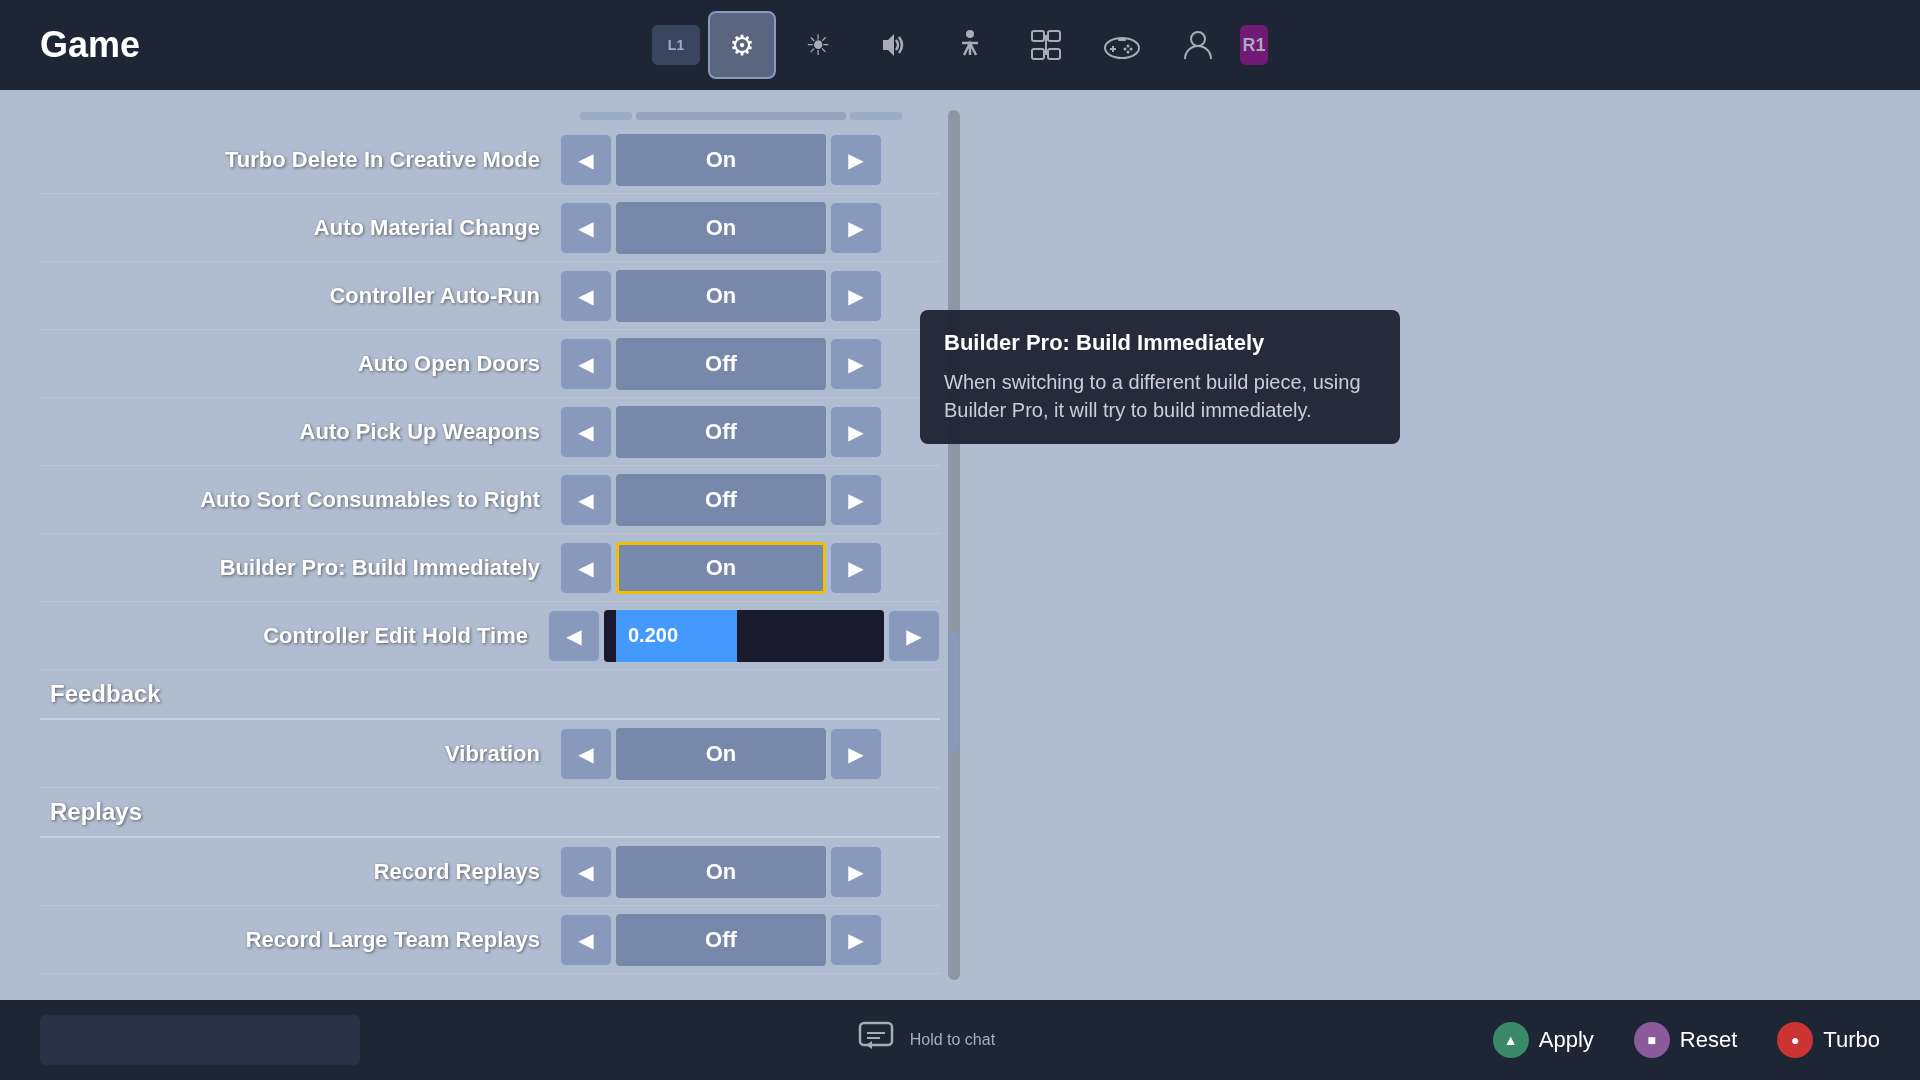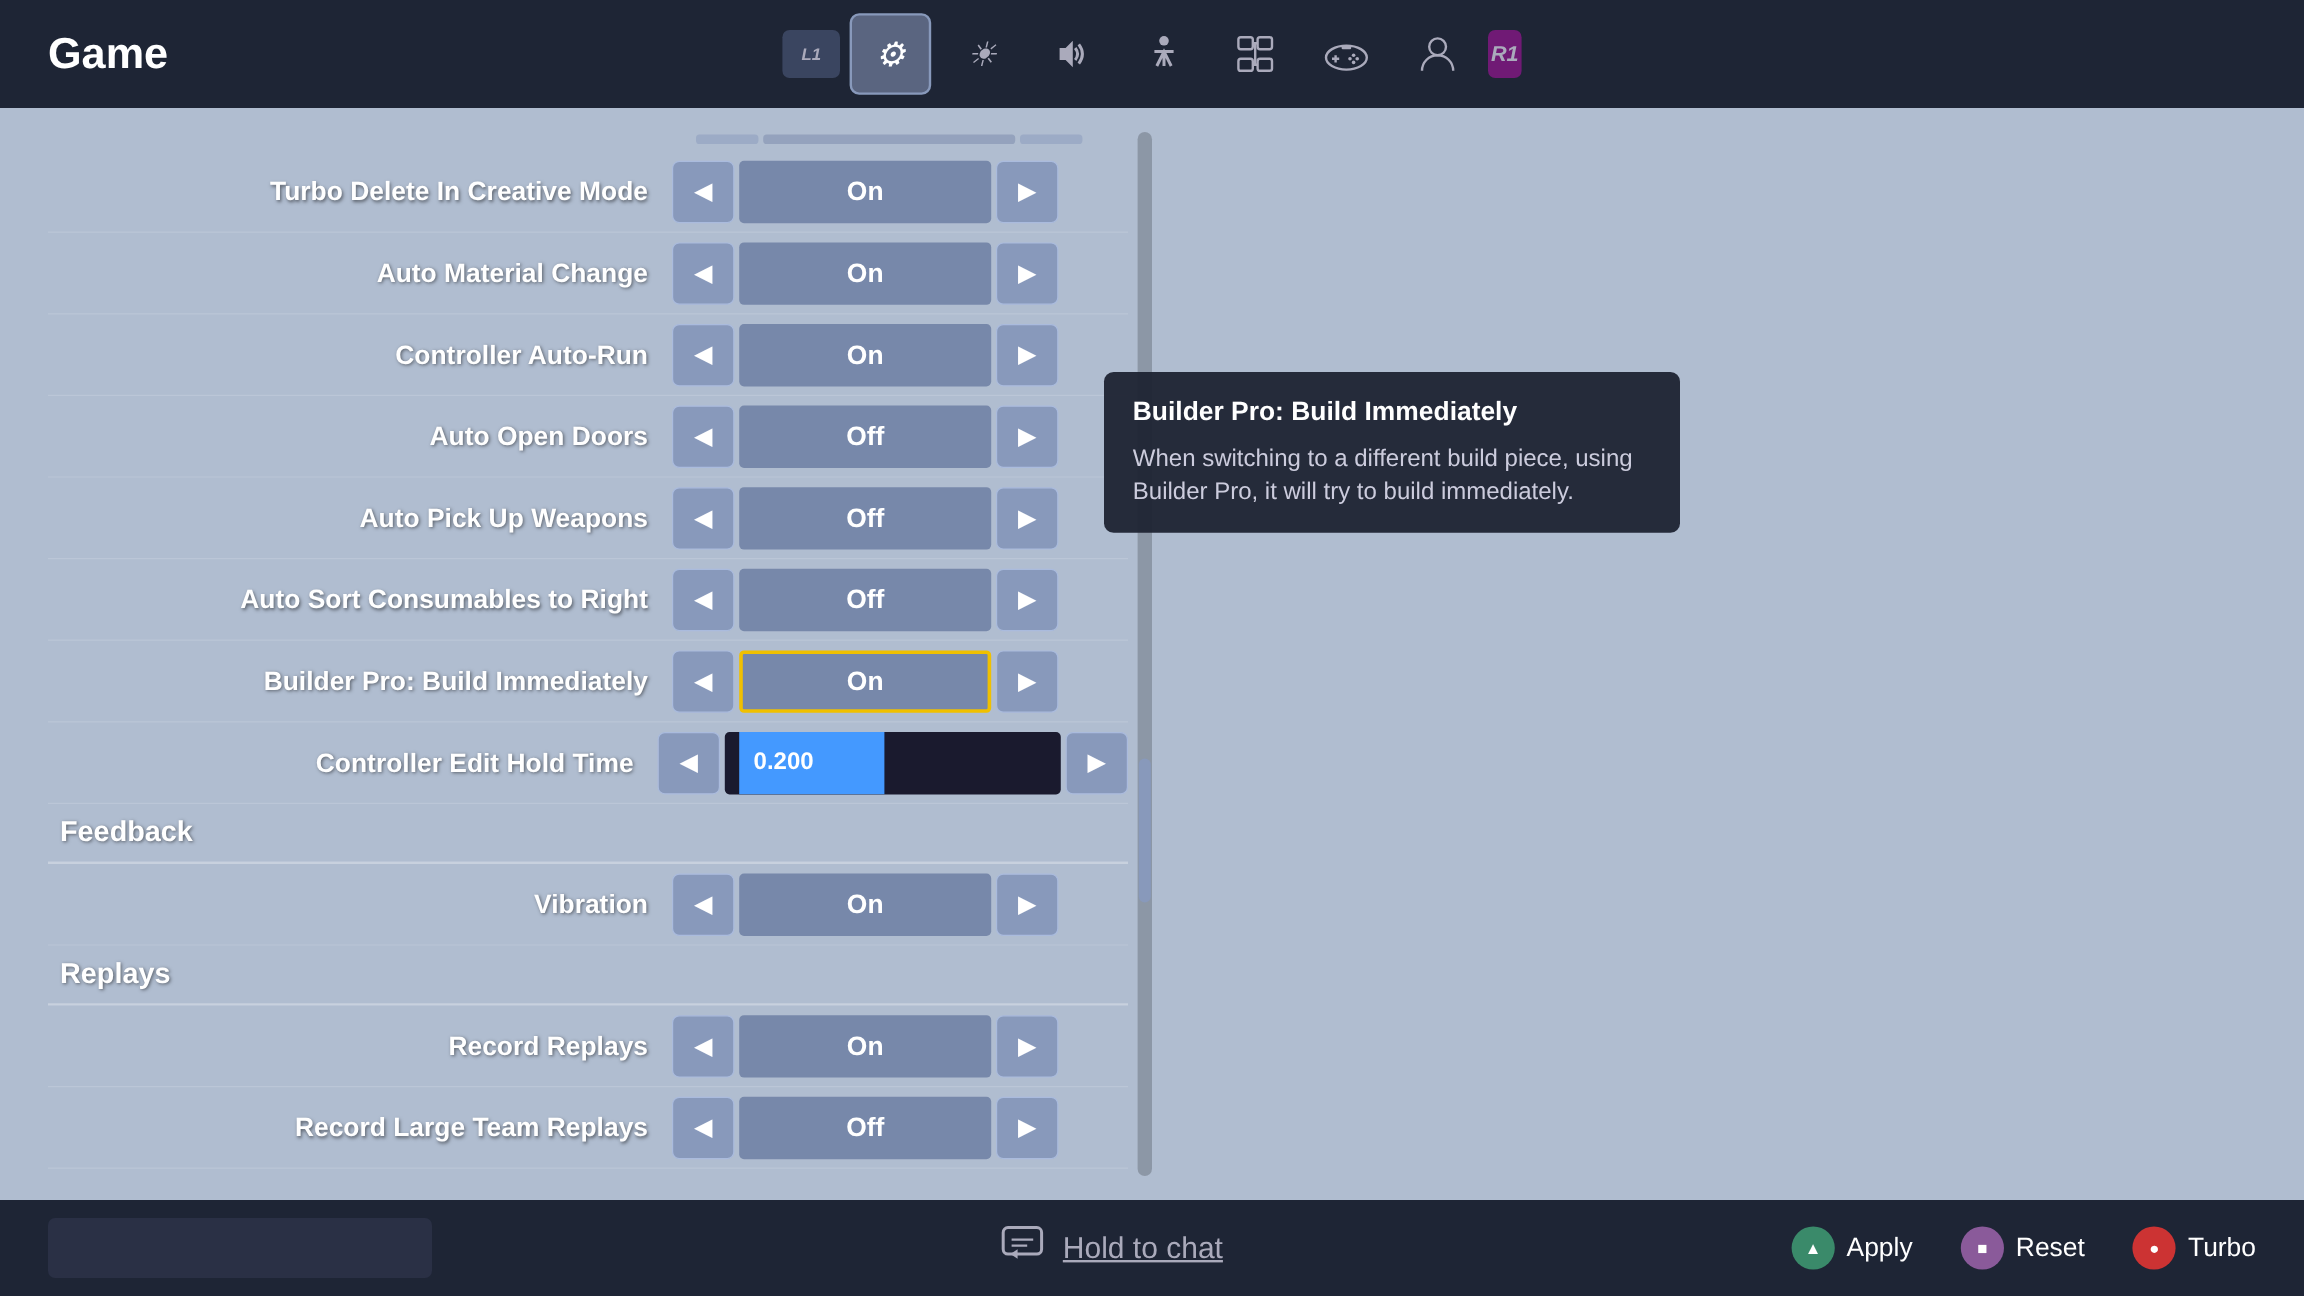--- a/index.html
+++ b/index.html
@@ -31,21 +31,20 @@
       margin-right: 60px;
     }
 
     .header-tabs {
       display: flex;
       align-items: center;
       gap: 8px;
       position: absolute;
       left: 50%;
       transform: translateX(-50%);
-      font-style: italic;
     }
 
     .header-tab {
       width: 68px;
       height: 68px;
       border-radius: 8px;
       display: flex;
       align-items: center;
       justify-content: center;
       cursor: pointer;
@@ -505,21 +504,21 @@
     <span class="footer-chat-icon">
       <svg width="36" height="36" viewBox="0 0 36 36" fill="none">
         <rect x="2" y="4" width="32" height="22" rx="4" stroke="#aab" stroke-width="2.5" fill="none"></rect>
         <path d="M8 30 L14 26 H32" stroke="#aab" stroke-width="0" fill="none"></path>
         <path d="M10 30l6-4h16V24H2V4" stroke="none" fill="none"></path>
         <polygon points="8,26 14,22 14,30" fill="#aab"></polygon>
         <line x1="9" y1="14" x2="27" y2="14" stroke="#aab" stroke-width="2"></line>
         <line x1="9" y1="19" x2="22" y2="19" stroke="#aab" stroke-width="2"></line>
       </svg>
     </span>
-    <span style="color:#aab; font-size:25px;text-decoration:underline;">Hold to chat</span>
+    <span style="color:#aab; font-size:16px;">Hold to chat</span>
   </div>
 
   <div class="footer-right">
     <div class="footer-action">
       <span class="btn-circle btn-triangle">▲</span>
       <span>Apply</span>
     </div>
     <div class="footer-action">
       <span class="btn-circle btn-square">■</span>
       <span>Reset</span>

